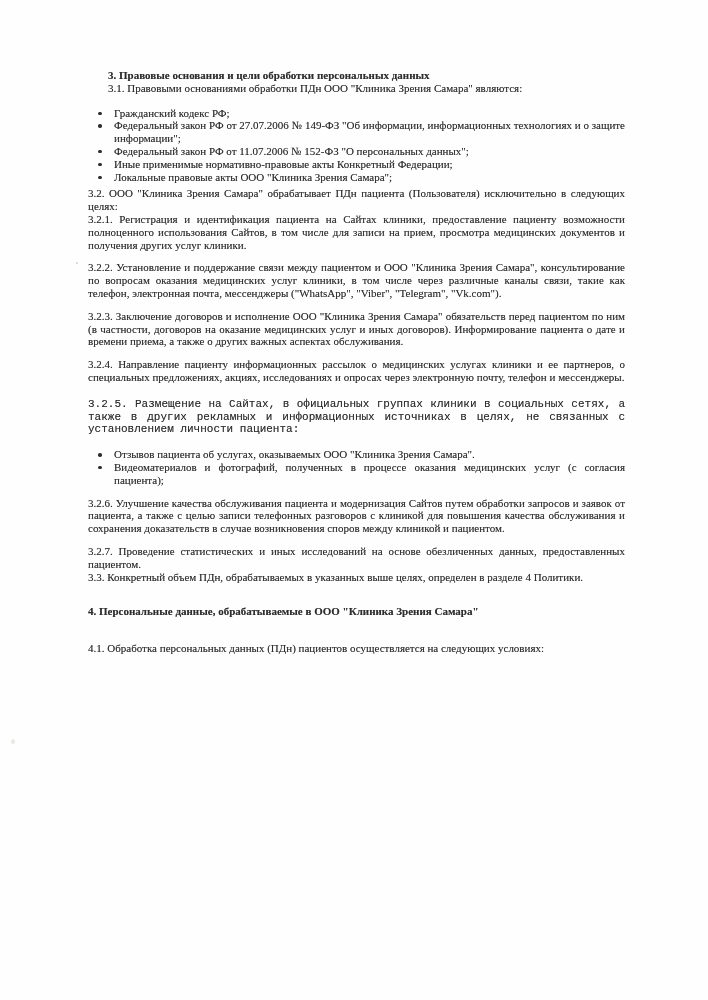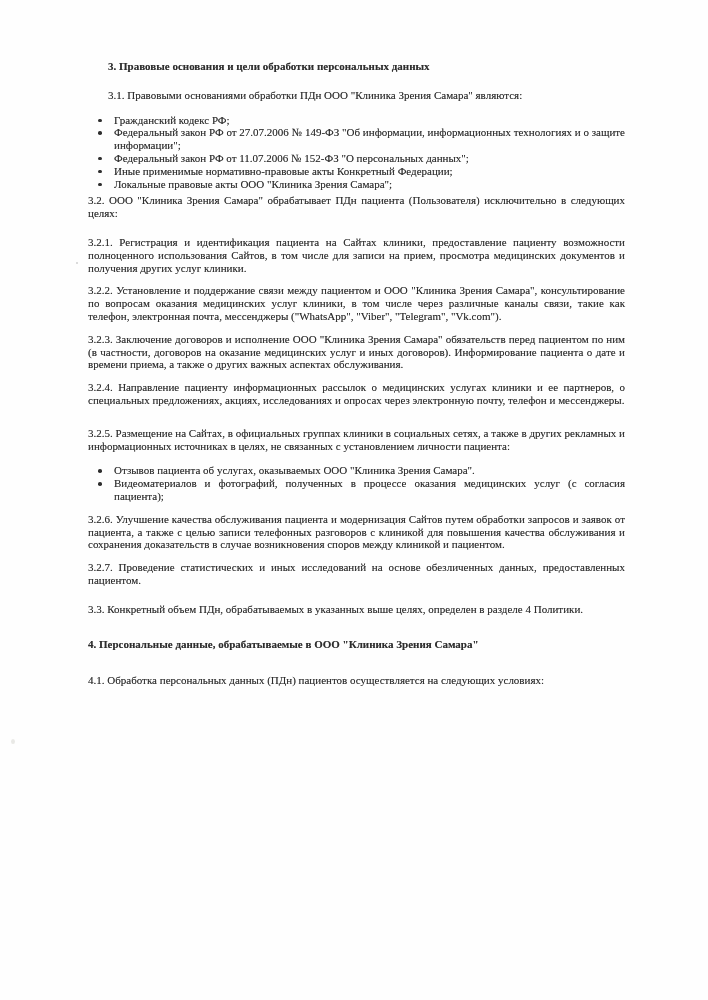--- a/index.html
+++ b/index.html
@@ -8,35 +8,35 @@
     position:relative;
     width:708px;
     height:1000px;
     background:#fefefe;
     overflow:hidden;
     font-family:"Liberation Serif", "DejaVu Serif", serif;
   }
   .content {
     position:absolute;
     left:88px;
-    top:60px;
+    top:69px;
     width:537px;
     color:#2e2e2e;
     font-size:11px;
     line-height:12.8px;
     text-align:justify;
     text-shadow:0 0 0.5px rgba(45,45,45,0.5);
   }
   .para { margin:10px 0 0 0; }
   .first { margin-top:0; }
   .heading { font-weight:bold; }
   .indent { margin-left:20px; }
-  .mt12 { margin-top:16px; }
+  .mt12 { margin-top:0; }
   .mt4  { margin-top:4px; }
-  .mt14 { margin-top:20px; }
+  .mt14 { margin-top:14px;font-family:Liberation Mono, monospace; }
   .mt22 { margin-top:22px; }
   .mt24 { margin-top:24px; }
   ul.doc-list {
     list-style:none;
     margin:12px 0 0 0;
     padding:0;
   }
   ul.doc-list li {
     position:relative;
     padding-left:26px;

